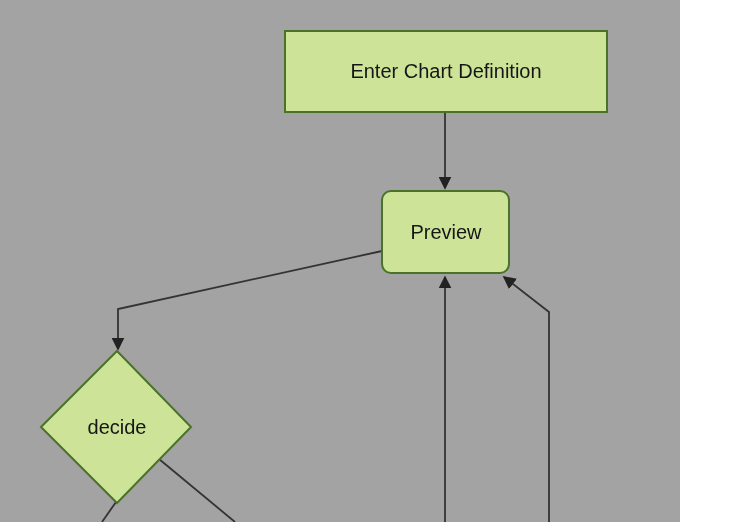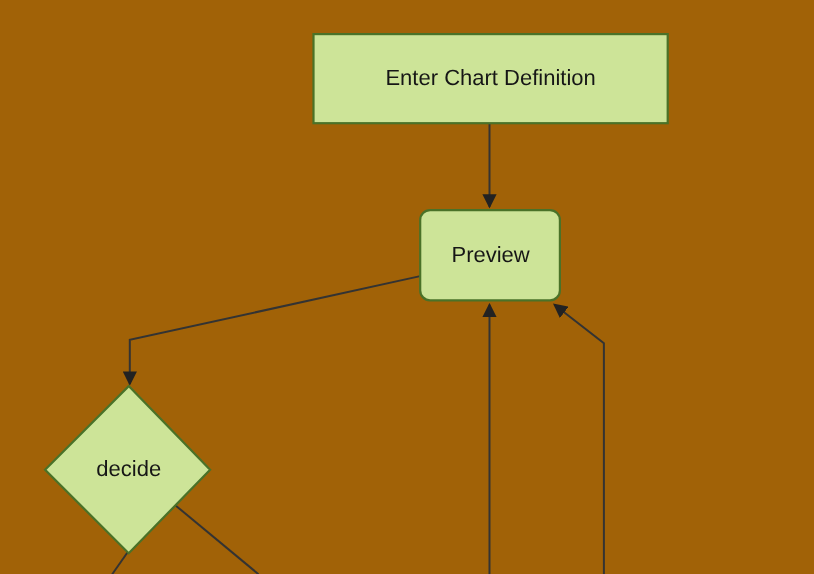--- a/index.html
+++ b/index.html
@@ -2,23 +2,23 @@
 <html><head>
 <meta charset="utf-8">
 <style>
   html, body {
     margin: 0;
     padding: 0;
     background: #ffffff;
   }
   #stage {
     position: relative;
-    width: 740px;
+    width: 680px;
     height: 522px;
-    background: #a16207;
+    background: #a3a3a3;
     overflow: hidden;
     font-family: "Liberation Sans", "DejaVu Sans", sans-serif;
     text-align: right;
   }
   svg { display: block; }
   .edge {
     fill: none;
     stroke: #333333;
     stroke-width: 1.8px;
   }

